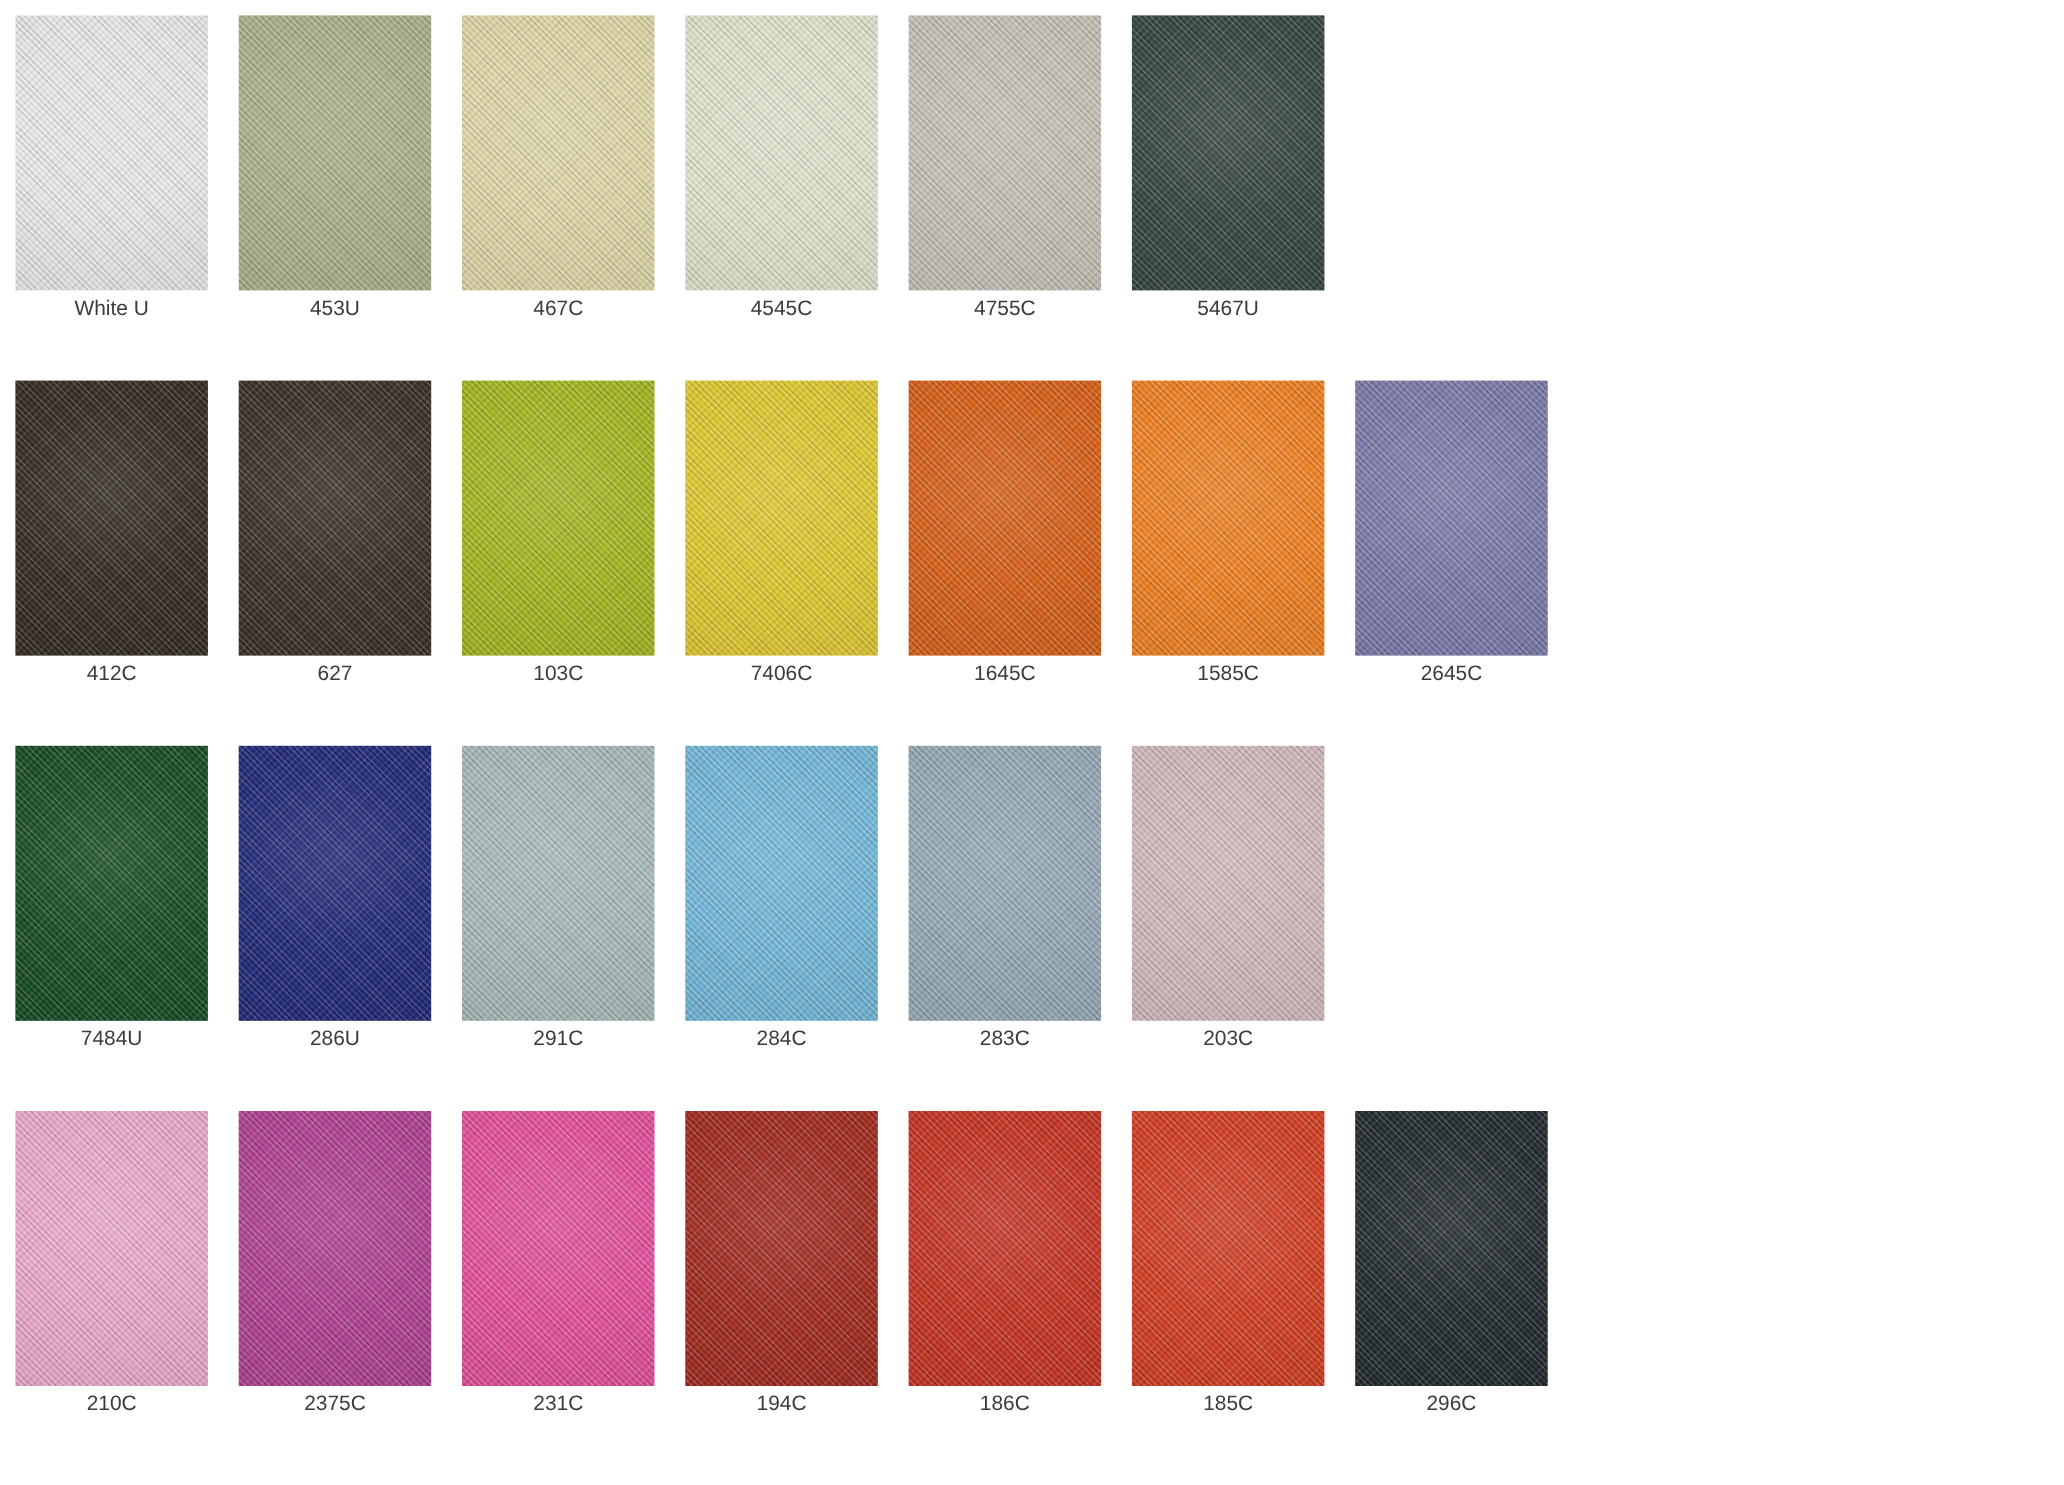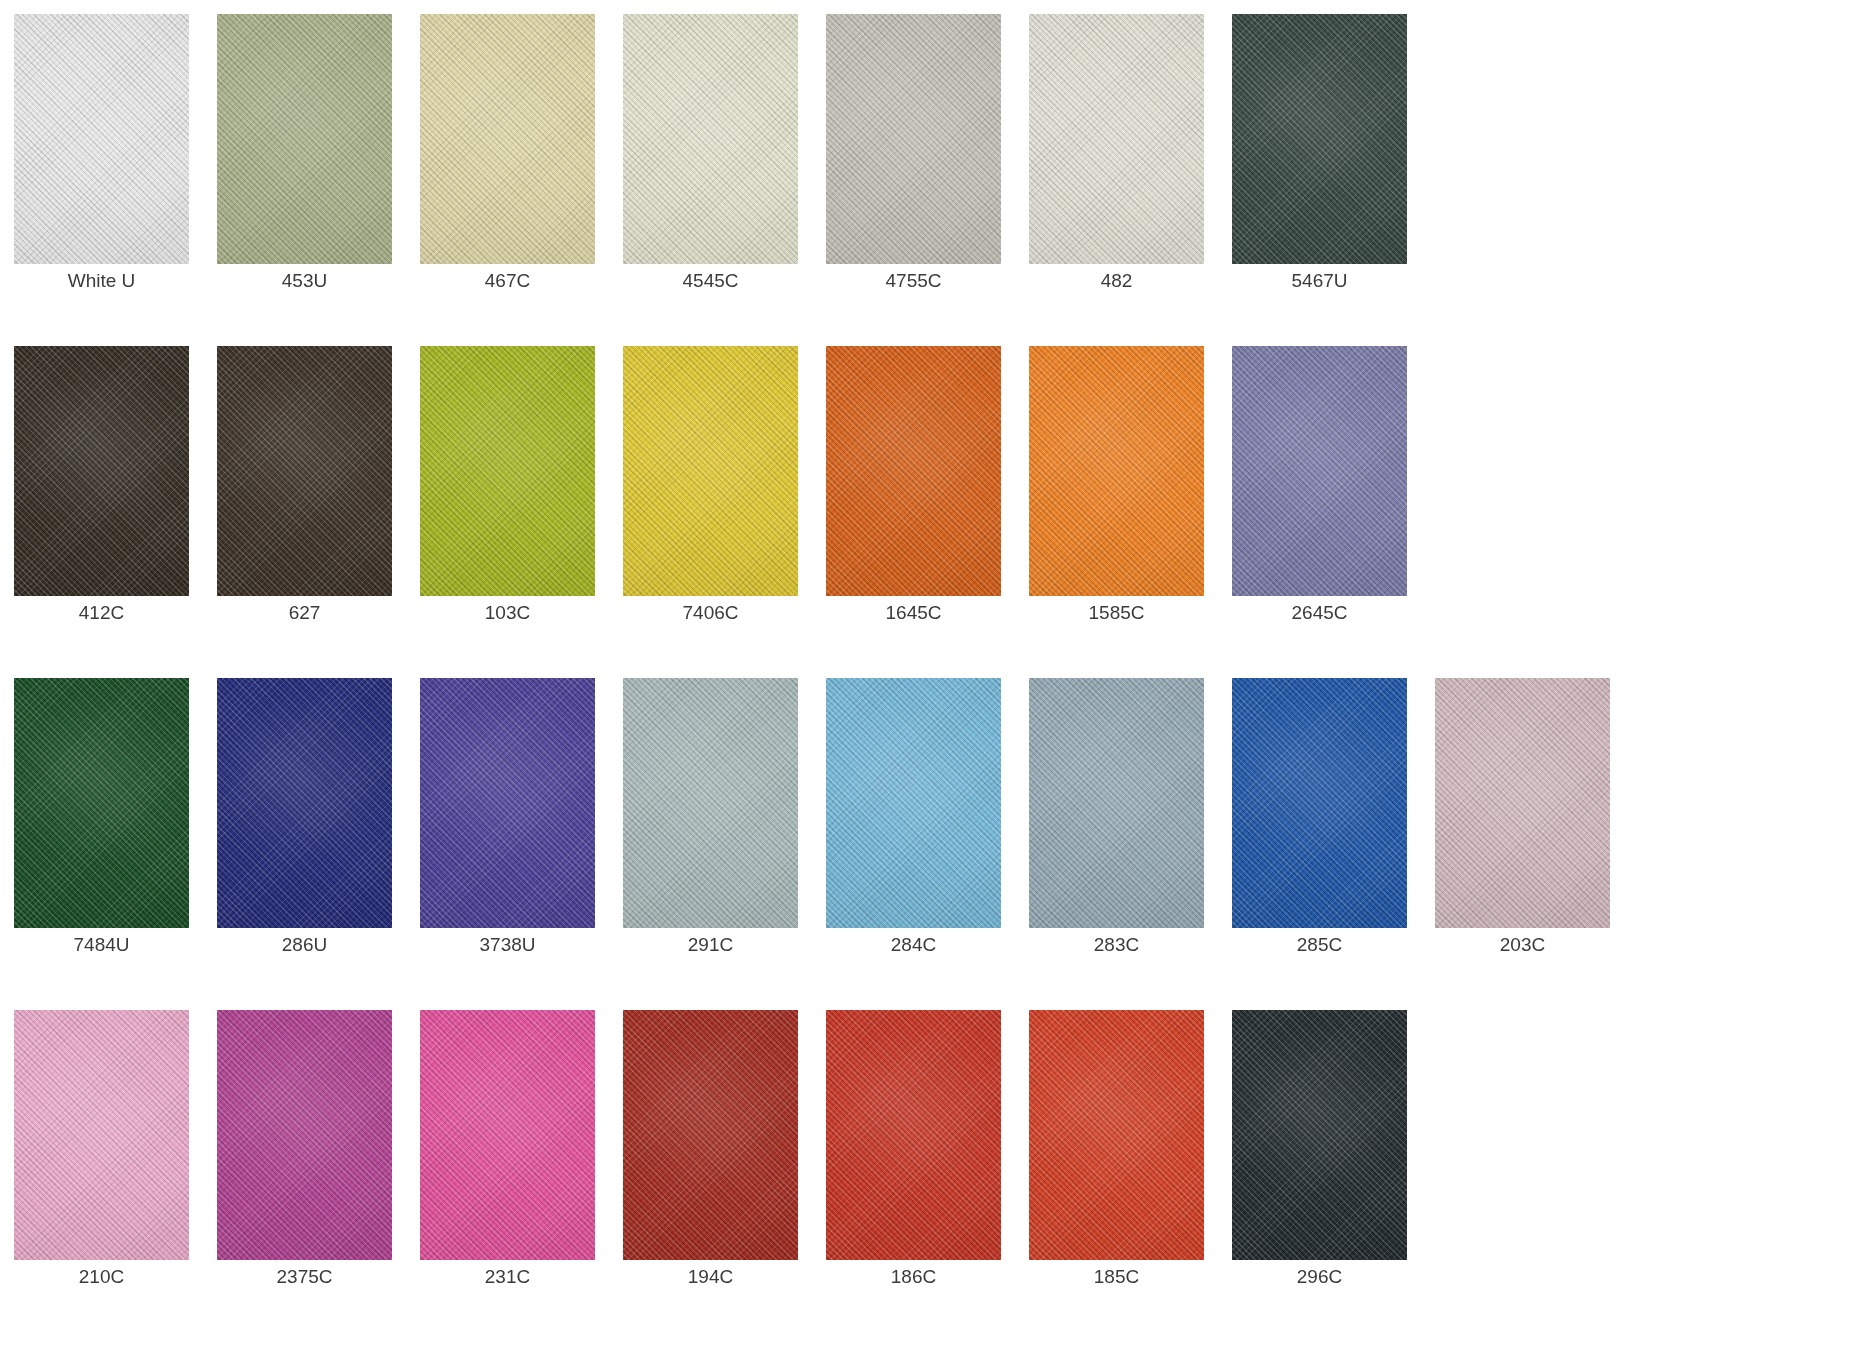--- a/index.html
+++ b/index.html
@@ -111,24 +111,20 @@
       </div>
       <div class="swatch-cell">
         <div class="swatch-chip" style="background-color: rgb(223, 224, 203);"></div>
         <div class="swatch-label">4545C</div>
       </div>
       <div class="swatch-cell">
         <div class="swatch-chip" style="background-color: rgb(194, 191, 181);"></div>
         <div class="swatch-label">4755C</div>
       </div>
       <div class="swatch-cell">
-        <div class="swatch-chip" style="background-color: rgb(223, 222, 210);"></div>
-        <div class="swatch-label">482</div>
-      </div>
-      <div class="swatch-cell">
         <div class="swatch-chip" style="background-color: rgb(54, 70, 65);"></div>
         <div class="swatch-label">5467U</div>
       </div>
     </div>
   <div class="swatch-row">
       <div class="swatch-cell">
         <div class="swatch-chip" style="background-color: rgb(51, 44, 34);"></div>
         <div class="swatch-label">412C</div>
       </div>
       <div class="swatch-cell">
@@ -159,40 +155,32 @@
   <div class="swatch-row">
       <div class="swatch-cell">
         <div class="swatch-chip" style="background-color: rgb(24, 76, 37);"></div>
         <div class="swatch-label">7484U</div>
       </div>
       <div class="swatch-cell">
         <div class="swatch-chip" style="background-color: rgb(35, 42, 119);"></div>
         <div class="swatch-label">286U</div>
       </div>
       <div class="swatch-cell">
-        <div class="swatch-chip" style="background-color: rgb(74, 63, 149);"></div>
-        <div class="swatch-label">3738U</div>
-      </div>
-      <div class="swatch-cell">
         <div class="swatch-chip" style="background-color: rgb(167, 184, 184);"></div>
         <div class="swatch-label">291C</div>
       </div>
       <div class="swatch-cell">
         <div class="swatch-chip" style="background-color: rgb(115, 182, 214);"></div>
         <div class="swatch-label">284C</div>
       </div>
       <div class="swatch-cell">
         <div class="swatch-chip" style="background-color: rgb(148, 168, 180);"></div>
         <div class="swatch-label">283C</div>
       </div>
       <div class="swatch-cell">
-        <div class="swatch-chip" style="background-color: rgb(30, 85, 165);"></div>
-        <div class="swatch-label">285C</div>
-      </div>
-      <div class="swatch-cell">
         <div class="swatch-chip" style="background-color: rgb(207, 184, 187);"></div>
         <div class="swatch-label">203C</div>
       </div>
     </div>
   <div class="swatch-row">
       <div class="swatch-cell">
         <div class="swatch-chip" style="background-color: rgb(232, 169, 200);"></div>
         <div class="swatch-label">210C</div>
       </div>
       <div class="swatch-cell">

